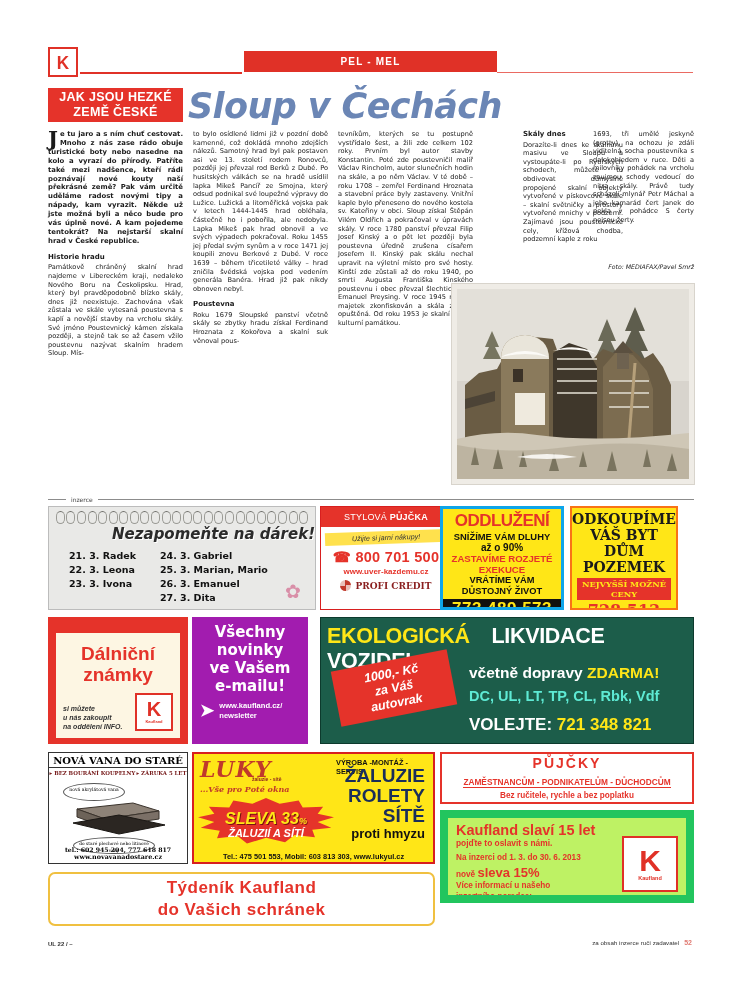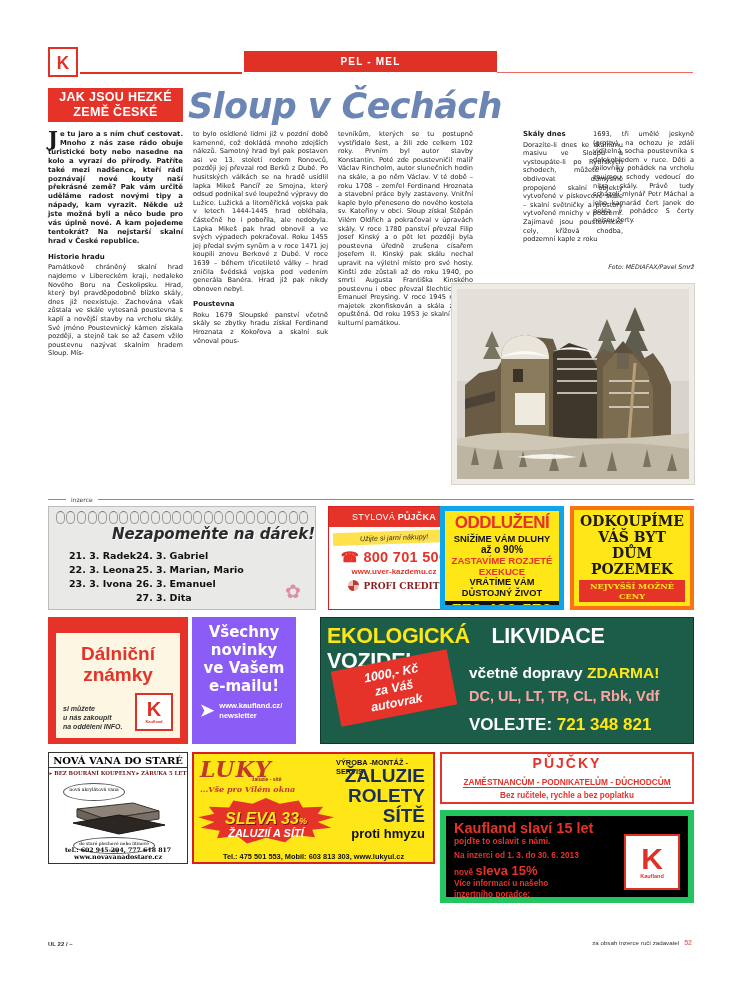--- a/index.html
+++ b/index.html
@@ -71,83 +71,83 @@
   
   .ad-cal{left:48px;top:506px;width:268px;height:104px;background:#e9e9e7;
      border:1px solid #bcbcbc;}
   .cal-rings{position:absolute;left:0;top:4px;width:100%;height:12px;display:flex;
      justify-content:space-around;padding:0 6px;box-sizing:border-box;}
   .ring{width:7px;height:11px;border:1.5px solid #9a9a95;border-radius:50%/40%;
      border-top-color:#6e6e6a;background:transparent;}
   .cal-title{position:absolute;top:18px;left:0;width:100%;text-align:right;
      font-family:"DejaVu Sans",sans-serif;font-weight:bold;font-style:italic;font-size:15px;
      color:#2b2b2b;text-shadow:1px 1px 0 #fff;}
-  .cal-cols{position:absolute;top:42px;left:20px;right:10px;display:flex;
+  .cal-cols{position:absolute;top:42px;left:20px;right:10px;display:flex;gap:24px;
      font-family:"DejaVu Sans",sans-serif;font-weight:bold;font-size:9.5px;line-height:14px;color:#111;}
   .flower{position:absolute;right:14px;bottom:6px;font-size:19px;color:#d98fa8;}
   
-  .ad-sp{left:328px;top:506px;width:132px;height:104px;background:#fff;border:1px solid #d81f1f;}
+  .ad-sp{left:320px;top:506px;width:132px;height:104px;background:#fff;border:1px solid #d81f1f;}
   .sp-top{height:20px;background:#e5332a;color:#fff;display:flex;align-items:center;justify-content:center;
       font-size:9px;font-weight:bold;letter-spacing:.2px;}
   .sp-top .lt{color:#fff;font-weight:normal;}
   .sp-ribbon{margin:4px 4px 0;background:#ffe14d;transform:rotate(-2deg);text-align:center;
       font-size:7.2px;font-style:italic;color:#333;padding:2px 0;}
   .sp-phone{margin-top:5px;text-align:center;color:#e5332a;font-weight:bold;font-size:14.5px;
       letter-spacing:.3px;}
   .sp-web{margin-top:2px;text-align:center;color:#e5332a;font-weight:bold;font-size:8px;}
   .sp-brand{margin-top:4px;display:flex;align-items:center;justify-content:center;gap:4px;
       color:#8a1f1f;font-weight:bold;font-size:9px;font-family:"DejaVu Serif",serif;}
   .sp-fan{width:11px;height:11px;border-radius:50%;background:
       conic-gradient(#c0392b 0 25%,#e8c0ba 0 50%,#c0392b 0 75%,#e8c0ba 0);}
   
-  .ad-od{left:440px;top:506px;width:124px;height:104px;background:#ffe617;border:5px solid #0ea5e9;}
+  .ad-od{left:440px;top:506px;width:124px;height:104px;background:#ffe617;border:3px solid #0ea5e9;}
   .od-1{text-align:center;color:#e5332a;font-weight:bold;font-size:17px;letter-spacing:-.5px;margin-top:2px;}
   .od-2{text-align:center;color:#111;font-weight:bold;font-size:9.4px;}
   .od-3{text-align:center;color:#111;font-weight:bold;font-size:10px;}
   .od-4{text-align:center;color:#e5332a;font-weight:bold;font-size:9.6px;line-height:11px;}
   .od-5{text-align:center;color:#111;font-weight:bold;font-size:9.3px;line-height:10.5px;}
   .od-phone{margin-top:3px;background:#111;color:#ffe617;text-align:center;font-weight:bold;
      font-size:17px;letter-spacing:.5px;}
   
-  .ad-ok{left:570px;top:506px;width:124px;height:104px;background:#ffe617;border:4px solid #f97316;}
+  .ad-ok{left:570px;top:506px;width:108px;height:104px;background:#ffe617;border:2px solid #f97316;}
   .ok-t{text-align:center;color:#1a1a1a;font-weight:bold;font-size:14px;line-height:16px;
      font-family:"DejaVu Serif",serif;margin-top:3px;}
   .ok-band{margin:3px 5px 0;background:#e5332a;color:#ffe617;text-align:center;font-weight:bold;
      font-size:8.2px;font-family:"DejaVu Serif",serif;padding:1px 0;}
   .ok-phone{text-align:center;color:#e5332a;font-weight:bold;font-size:16px;
      font-family:"DejaVu Serif",serif;margin-top:1px;}
   
   .ad-dz{left:48px;top:617px;width:140px;height:127px;background:#e5332a;}
   .dz-in{position:absolute;left:8px;top:16px;right:8px;bottom:6px;background:#fdf6e3;}
   .dz-t{text-align:center;color:#e5332a;font-weight:bold;font-size:19px;line-height:21px;
      padding-top:10px;}
   .dz-s{position:absolute;left:7px;bottom:7px;font-size:7px;font-style:italic;font-weight:bold;
      color:#333;line-height:9px;}
   .dz-logo{position:absolute;right:7px;bottom:7px;width:34px;height:34px;border:2px solid #e03127;
      background:#fff;display:flex;flex-direction:column;align-items:center;justify-content:center;}
   .dz-logo .kl-k{font-weight:bold;color:#e03127;font-size:20px;line-height:19px;}
   .dz-logo .kl-w{font-size:4px;color:#e03127;font-weight:bold;}
   
-  .ad-nv{left:192px;top:617px;width:104px;height:127px;background:#8b5cf6;color:#fff;}
+  .ad-nv{left:192px;top:617px;width:116px;height:127px;background:#a21caf;color:#fff;}
   .nv-t{text-align:center;font-weight:bold;font-size:15px;line-height:18px;padding-top:6px;
      font-family:"DejaVu Sans",sans-serif;}
   .nv-row{display:flex;align-items:center;gap:5px;padding:6px 6px 0 8px;}
   .nv-arrow{color:#fff;font-size:17px;font-weight:bold;line-height:13px;}
   .nv-web{font-size:7.6px;font-weight:bold;line-height:9.5px;}
   
   .ad-ek{left:320px;top:617px;width:374px;height:127px;background:#1c5d4a;border:1px solid #0d3a2d;}
   .ek-t{padding:6px 0 0 6px;font-weight:bold;font-size:21.5px;letter-spacing:-.3px;}
   .ek-t .y{color:#ffe617;}
   .ek-t .w{color:#ffffff;margin-left:16px;}
   .ek-badge{position:absolute;left:14px;top:42px;width:118px;height:56px;background:#e5332a;
      transform:rotate(-11deg);color:#fff;font-weight:bold;font-style:italic;font-size:12.5px;
      display:flex;flex-direction:column;align-items:center;justify-content:center;line-height:15px;}
   .ek-r1{position:absolute;left:148px;top:46px;color:#fff;font-weight:bold;font-size:15.5px;}
   .ek-r1 .y{color:#ffe617;}
-  .ek-r2{position:absolute;left:148px;top:70px;color:#fca5a5;font-weight:bold;font-size:14.5px;}
+  .ek-r2{position:absolute;left:148px;top:70px;color:#5eead4;font-weight:bold;font-size:14.5px;}
   .ek-r3{position:absolute;left:148px;top:97px;color:#ffe617;font-weight:bold;font-size:17px;}
   .ek-r3 .w{color:#fff;}
   
   .ad-vn{left:48px;top:752px;width:140px;height:112px;background:#fff;border:1px solid #333;}
   .vn-t{text-align:center;font-family:"DejaVu Serif",serif;font-weight:bold;font-size:10px;
      border-bottom:1px solid #333;padding:2px 0 1px;}
   .vn-sub{display:flex;justify-content:space-around;font-family:"DejaVu Serif",serif;
      font-size:5.4px;color:#7a2020;font-weight:bold;line-height:7px;padding-top:2px;text-align:center;}
   .vn-b1{position:absolute;left:14px;top:30px;width:62px;height:18px;border:1px solid #555;
      border-radius:50%;font-size:4.6px;text-align:center;line-height:8px;padding-top:2px;box-sizing:border-box;
@@ -184,21 +184,21 @@
      font-weight:bold;color:#111;}
   
   .ad-pj{left:440px;top:752px;width:254px;height:52px;background:#fff;border:2px solid #e5332a;}
   .pj-t{text-align:center;color:#e5332a;font-weight:bold;font-size:14px;letter-spacing:2px;margin-top:1px;}
   .pj-s{text-align:center;color:#e5332a;font-weight:bold;font-size:8.3px;border-bottom:1px solid #e5332a;
      display:inline-block;}
   .pj-srow{text-align:center;}
   .pj-b{text-align:center;color:#e5332a;font-weight:bold;font-size:8.2px;margin-top:2px;}
   .pj-p{text-align:center;color:#e5332a;font-weight:bold;font-size:13px;}
   
-  .ad-ks{left:440px;top:810px;width:254px;height:93px;background:#000000;border:6px solid #22c55e;}
+  .ad-ks{left:440px;top:810px;width:254px;height:93px;background:#bef264;border:8px solid #22c55e;}
   .ks-t{color:#e5332a;font-weight:bold;font-size:14.5px;padding:4px 0 0 8px;}
   .ks-2{color:#e5332a;font-weight:bold;font-size:8.4px;padding:0 0 0 8px;}
   .ks-3{color:#e5332a;font-weight:bold;font-size:8.2px;padding:4px 0 0 8px;line-height:11px;}
   .ks-4{color:#e5332a;font-weight:bold;font-size:8.2px;padding:0 0 0 8px;line-height:11px;}
   .ks-sleva{font-size:13px;text-align:right;}
   .ks-tel{color:#e5332a;font-weight:bold;font-size:12px;padding:3px 0 0 8px;}
   .ks-logo{position:absolute;right:8px;top:18px;width:52px;height:52px;border:2px solid #e03127;
      background:#fff;display:flex;flex-direction:column;align-items:center;justify-content:center;}
   .ks-logo .kl-k{font-weight:bold;color:#e03127;font-size:30px;line-height:28px;}
   .ks-logo .kl-w{font-size:5.5px;color:#e03127;font-weight:bold;}
@@ -461,21 +461,21 @@
       </svg>
     </div>
     <div class="vn-b2">do staré plechové nebo litinové vany</div>
     <div class="vn-tel">tel.: 602 945 204, 777 618 817</div>
     <div class="vn-web">www.novavanadostare.cz</div>
   </div>
 
   <div class="ad ad-lk">
     <div class="lk-brand">LUKY</div>
     <div class="lk-sub">žaluzie - sítě</div>
-    <div class="lk-slog">...Vše pro Vilém okna</div>
+    <div class="lk-slog">...Vše pro Poté okna</div>
     <div class="lk-star"></div>
     <div class="lk-sleva"><span>SLEVA 33</span><small>%</small></div>
     <div class="lk-sleva2">ŽALUZIÍ A SÍTÍ</div>
     <div class="lk-serv">VÝROBA -MONTÁŽ -SERVIS</div>
     <div class="lk-z">
       <div>ŽALUZIE</div>
       <div>ROLETY</div>
       <div>SÍTĚ</div>
     </div>
     <div class="lk-p">proti hmyzu</div>
@@ -503,19 +503,25 @@
     </div>
     <div class="ks-4">Více informací u našeho</div>
     <div class="ks-4">inzertního poradce:</div>
     <div class="ks-tel">tel.: 603 181 814</div>
     <div class="ks-logo">
       <span class="kl-k">K</span>
       <span class="kl-w">Kaufland</span>
     </div>
   </div>
 
+  <div class="ad ad-td">
+    <div class="td-t">
+      <div>Týdeník Kaufland</div>
+      <div>do Vašich schránek</div>
+    </div>
+  </div>
 
   <div class="foot-l">UL 22 / –</div>
   <div class="foot-r">
     <span>za obsah inzerce ručí zadavatel</span><span class="foot-pg">52</span>
   </div>
 
 </div>
 
 </body></html>

